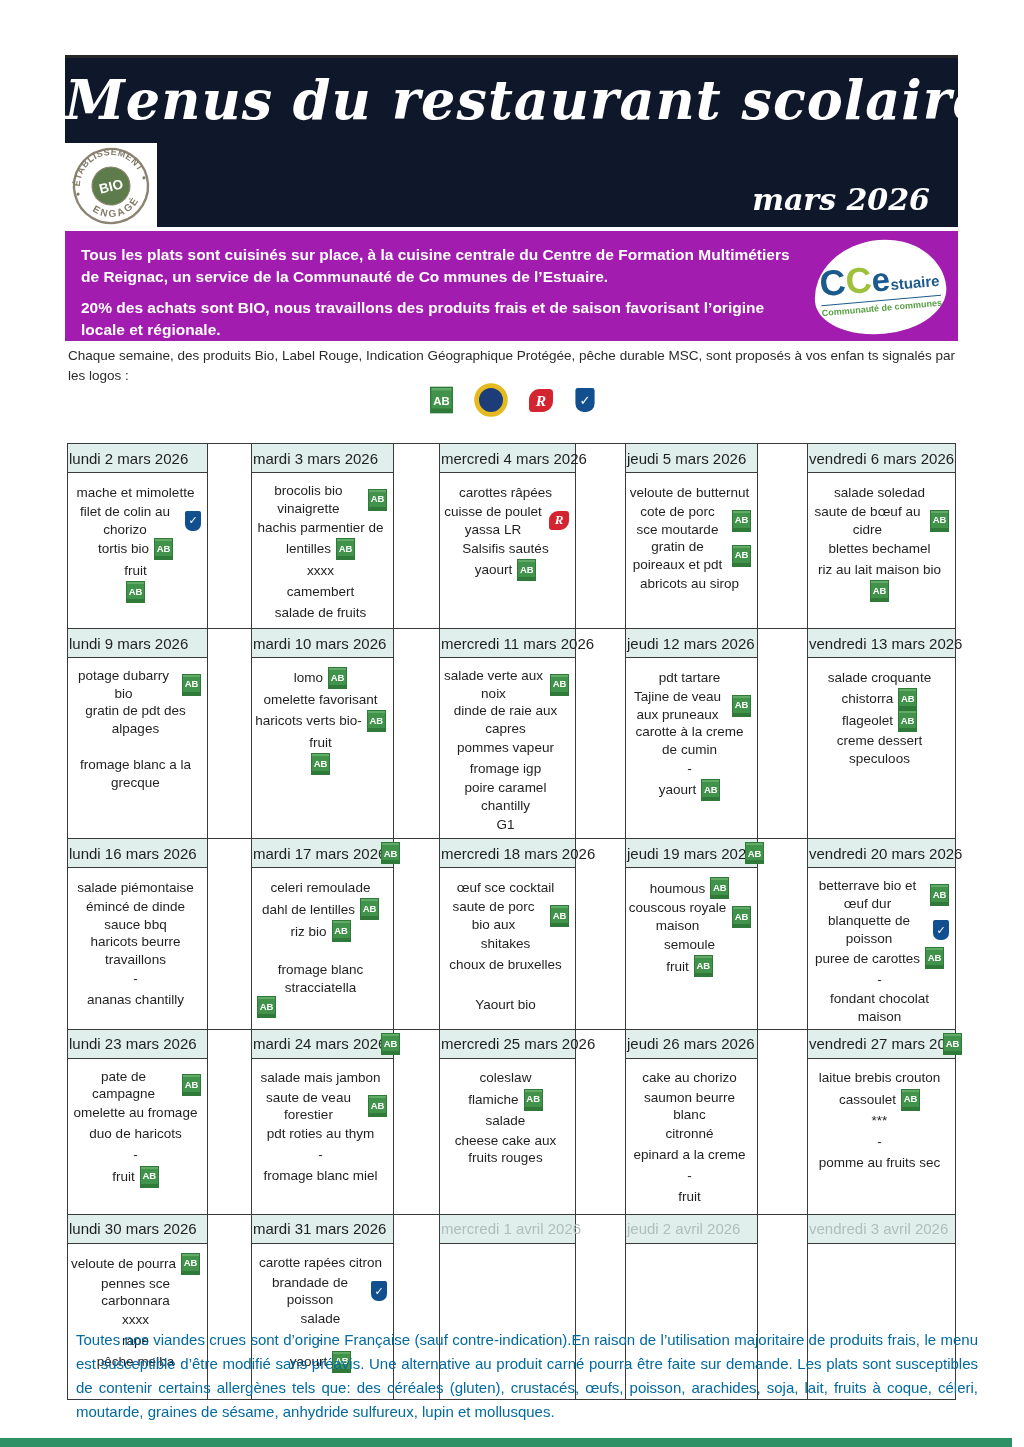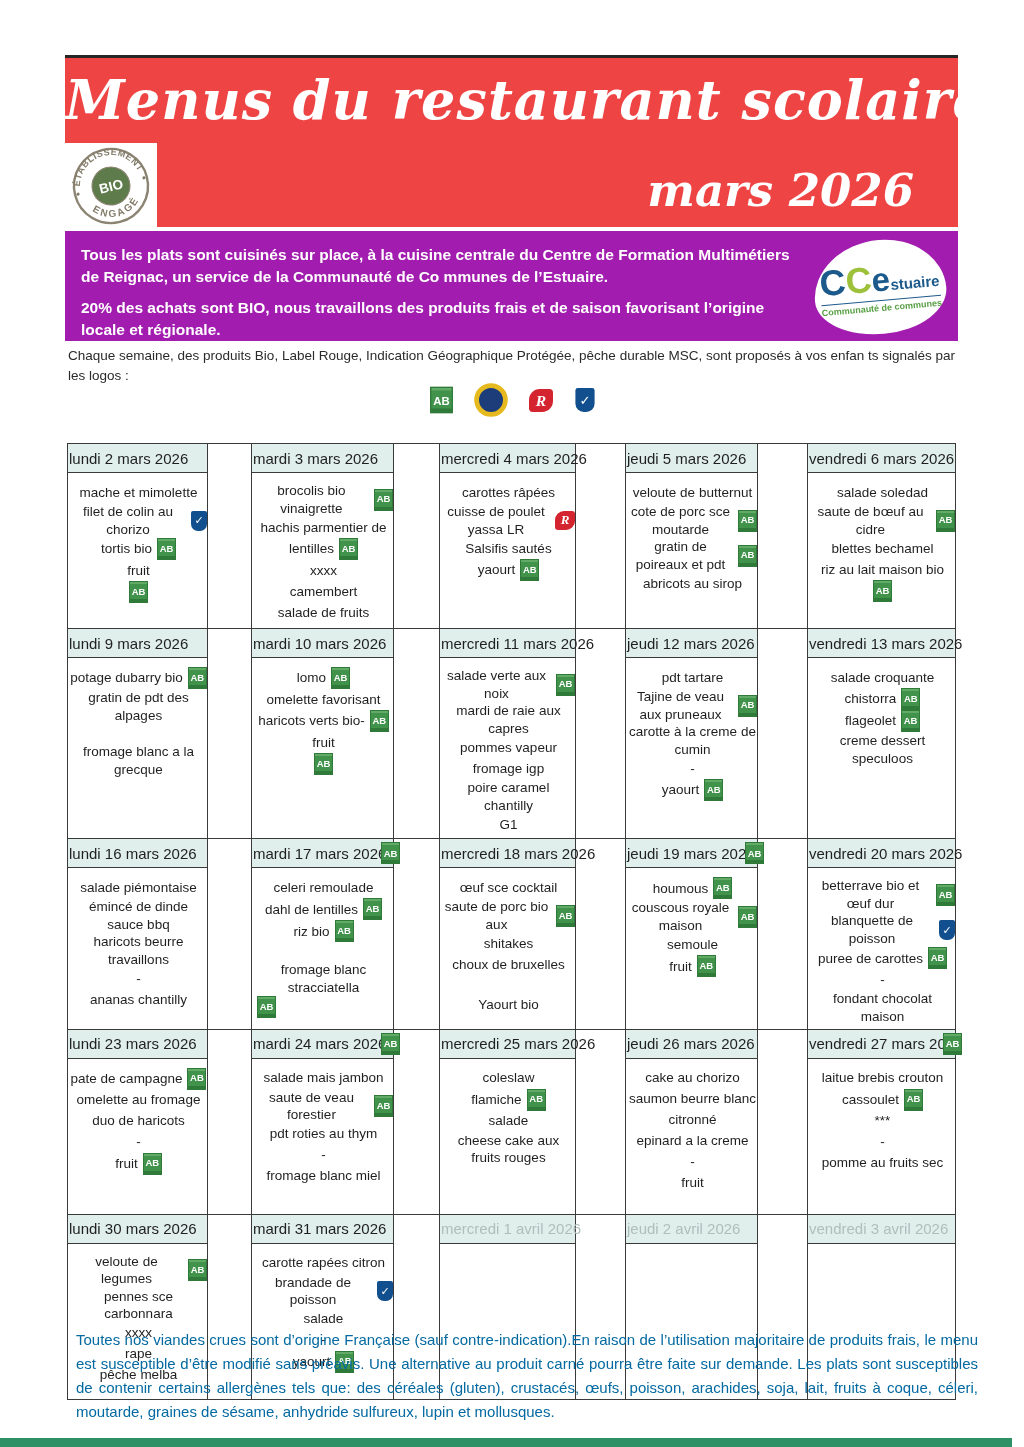--- a/index.html
+++ b/index.html
@@ -3,30 +3,30 @@
 <meta charset="utf-8">
 <style>
   html,body{margin:0;padding:0;}
   body{
     width:1024px;height:1447px;position:relative;background:#ffffff;
     font-family:"Liberation Sans",sans-serif;color:#1f1f1f;overflow:hidden;
   }
   
   .banner-title{
     position:absolute;left:65px;top:55px;width:893px;height:172px;box-sizing:border-box;
-    background:#ef4444;border-top:3px solid #262626;
+    background:#0f172a;border-top:3px solid #262626;
   }
   .main-title{
     margin:10px 0 0 0;text-align:center;color:#fff;
     font-family:"DejaVu Serif",serif;font-style:italic;font-weight:bold;
     font-size:54px;letter-spacing:1px;white-space:nowrap;
   }
   .month-title{
-    position:absolute;right:44px;bottom:10px;color:#fff;
-    font-family:"DejaVu Serif",serif;font-style:italic;font-weight:bold;font-size:45px;
+    position:absolute;right:28px;bottom:10px;color:#fff;
+    font-family:"DejaVu Serif",serif;font-style:italic;font-weight:bold;font-size:30px;
   }
   .stamp-box{
     position:absolute;left:65px;top:143px;width:92px;height:86px;background:#fff;z-index:3;
   }
   .banner-info{
     position:absolute;left:65px;top:231px;width:893px;height:110px;box-sizing:border-box;
     background:#a21caf;padding:13px 160px 10px 16px;
   }
   .banner-info p{margin:0 0 10px 0;color:#fff;font-weight:bold;font-size:15.5px;line-height:1.4;}
   .cce-box{
@@ -64,21 +64,21 @@
     position:absolute;left:67px;top:443px;width:888px;border-collapse:collapse;table-layout:fixed;
   }
   .menu-table td{border:1.5px solid #3a3a3a;}
   .day-head{
     background:#e0efec;font-size:15px;color:#1f1f1f;height:26px;position:relative;
     white-space:nowrap;overflow:visible;
   }
   .day-head.muted span{color:#aebebb;}
   .day-head .head-icon{position:absolute;right:-7px;top:3px;z-index:2;}
   .spacer{background:#fff;}
-  .menu-cell{height:143px;vertical-align:top;padding:9px 0 3px 2px;text-align:center;font-size:13.5px;}
+  .menu-cell{height:143px;vertical-align:top;padding:9px 6px 3px 2px;text-align:center;font-size:13.5px;}
   .menu-line{display:flex;justify-content:center;align-items:center;gap:5px;min-height:21px;line-height:1.3;}
   .menu-line.blank{min-height:19px;}
   .menu-line.align-left{justify-content:flex-start;padding-left:3px;}
   
   .footer{
     position:absolute;left:76px;top:1328px;width:902px;
     font-size:15px;line-height:1.6;text-align:justify;color:#0369a1;
   }
   .bottom-strip{position:absolute;left:0;bottom:0;width:1012px;height:9px;background:#2e9065;}
 </style>
@@ -287,21 +287,21 @@
           <div class="menu-line">
             <span class="logo logo-ab">AB</span>
           </div>
         </td>
         <td class="menu-cell">
           <div class="menu-line">
             <span>salade verte aux  noix</span>
             <span class="logo logo-ab">AB</span>
           </div>
           <div class="menu-line">
-            <span>mardi de raie aux capres</span>
+            <span>dinde de raie aux capres</span>
           </div>
           <div class="menu-line">
             <span>pommes vapeur</span>
           </div>
           <div class="menu-line">
             <span>fromage igp</span>
           </div>
           <div class="menu-line">
             <span>poire caramel chantilly</span>
           </div>
@@ -561,21 +561,21 @@
         <td class="spacer" rowspan="2"></td>
         <td class="day-head muted"><span>mercredi 1 avril 2026</span></td>
         <td class="spacer" rowspan="2"></td>
         <td class="day-head muted"><span>jeudi 2 avril 2026</span></td>
         <td class="spacer" rowspan="2"></td>
         <td class="day-head muted"><span>vendredi 3 avril 2026</span></td>
       </tr>
       <tr>
         <td class="menu-cell">
           <div class="menu-line">
-            <span>veloute de legumes</span>
+            <span>veloute de pourra</span>
             <span class="logo logo-ab">AB</span>
           </div>
           <div class="menu-line">
             <span>pennes sce carbonnara</span>
           </div>
           <div class="menu-line">
             <span>xxxx</span>
           </div>
           <div class="menu-line">
             <span>rape</span>

